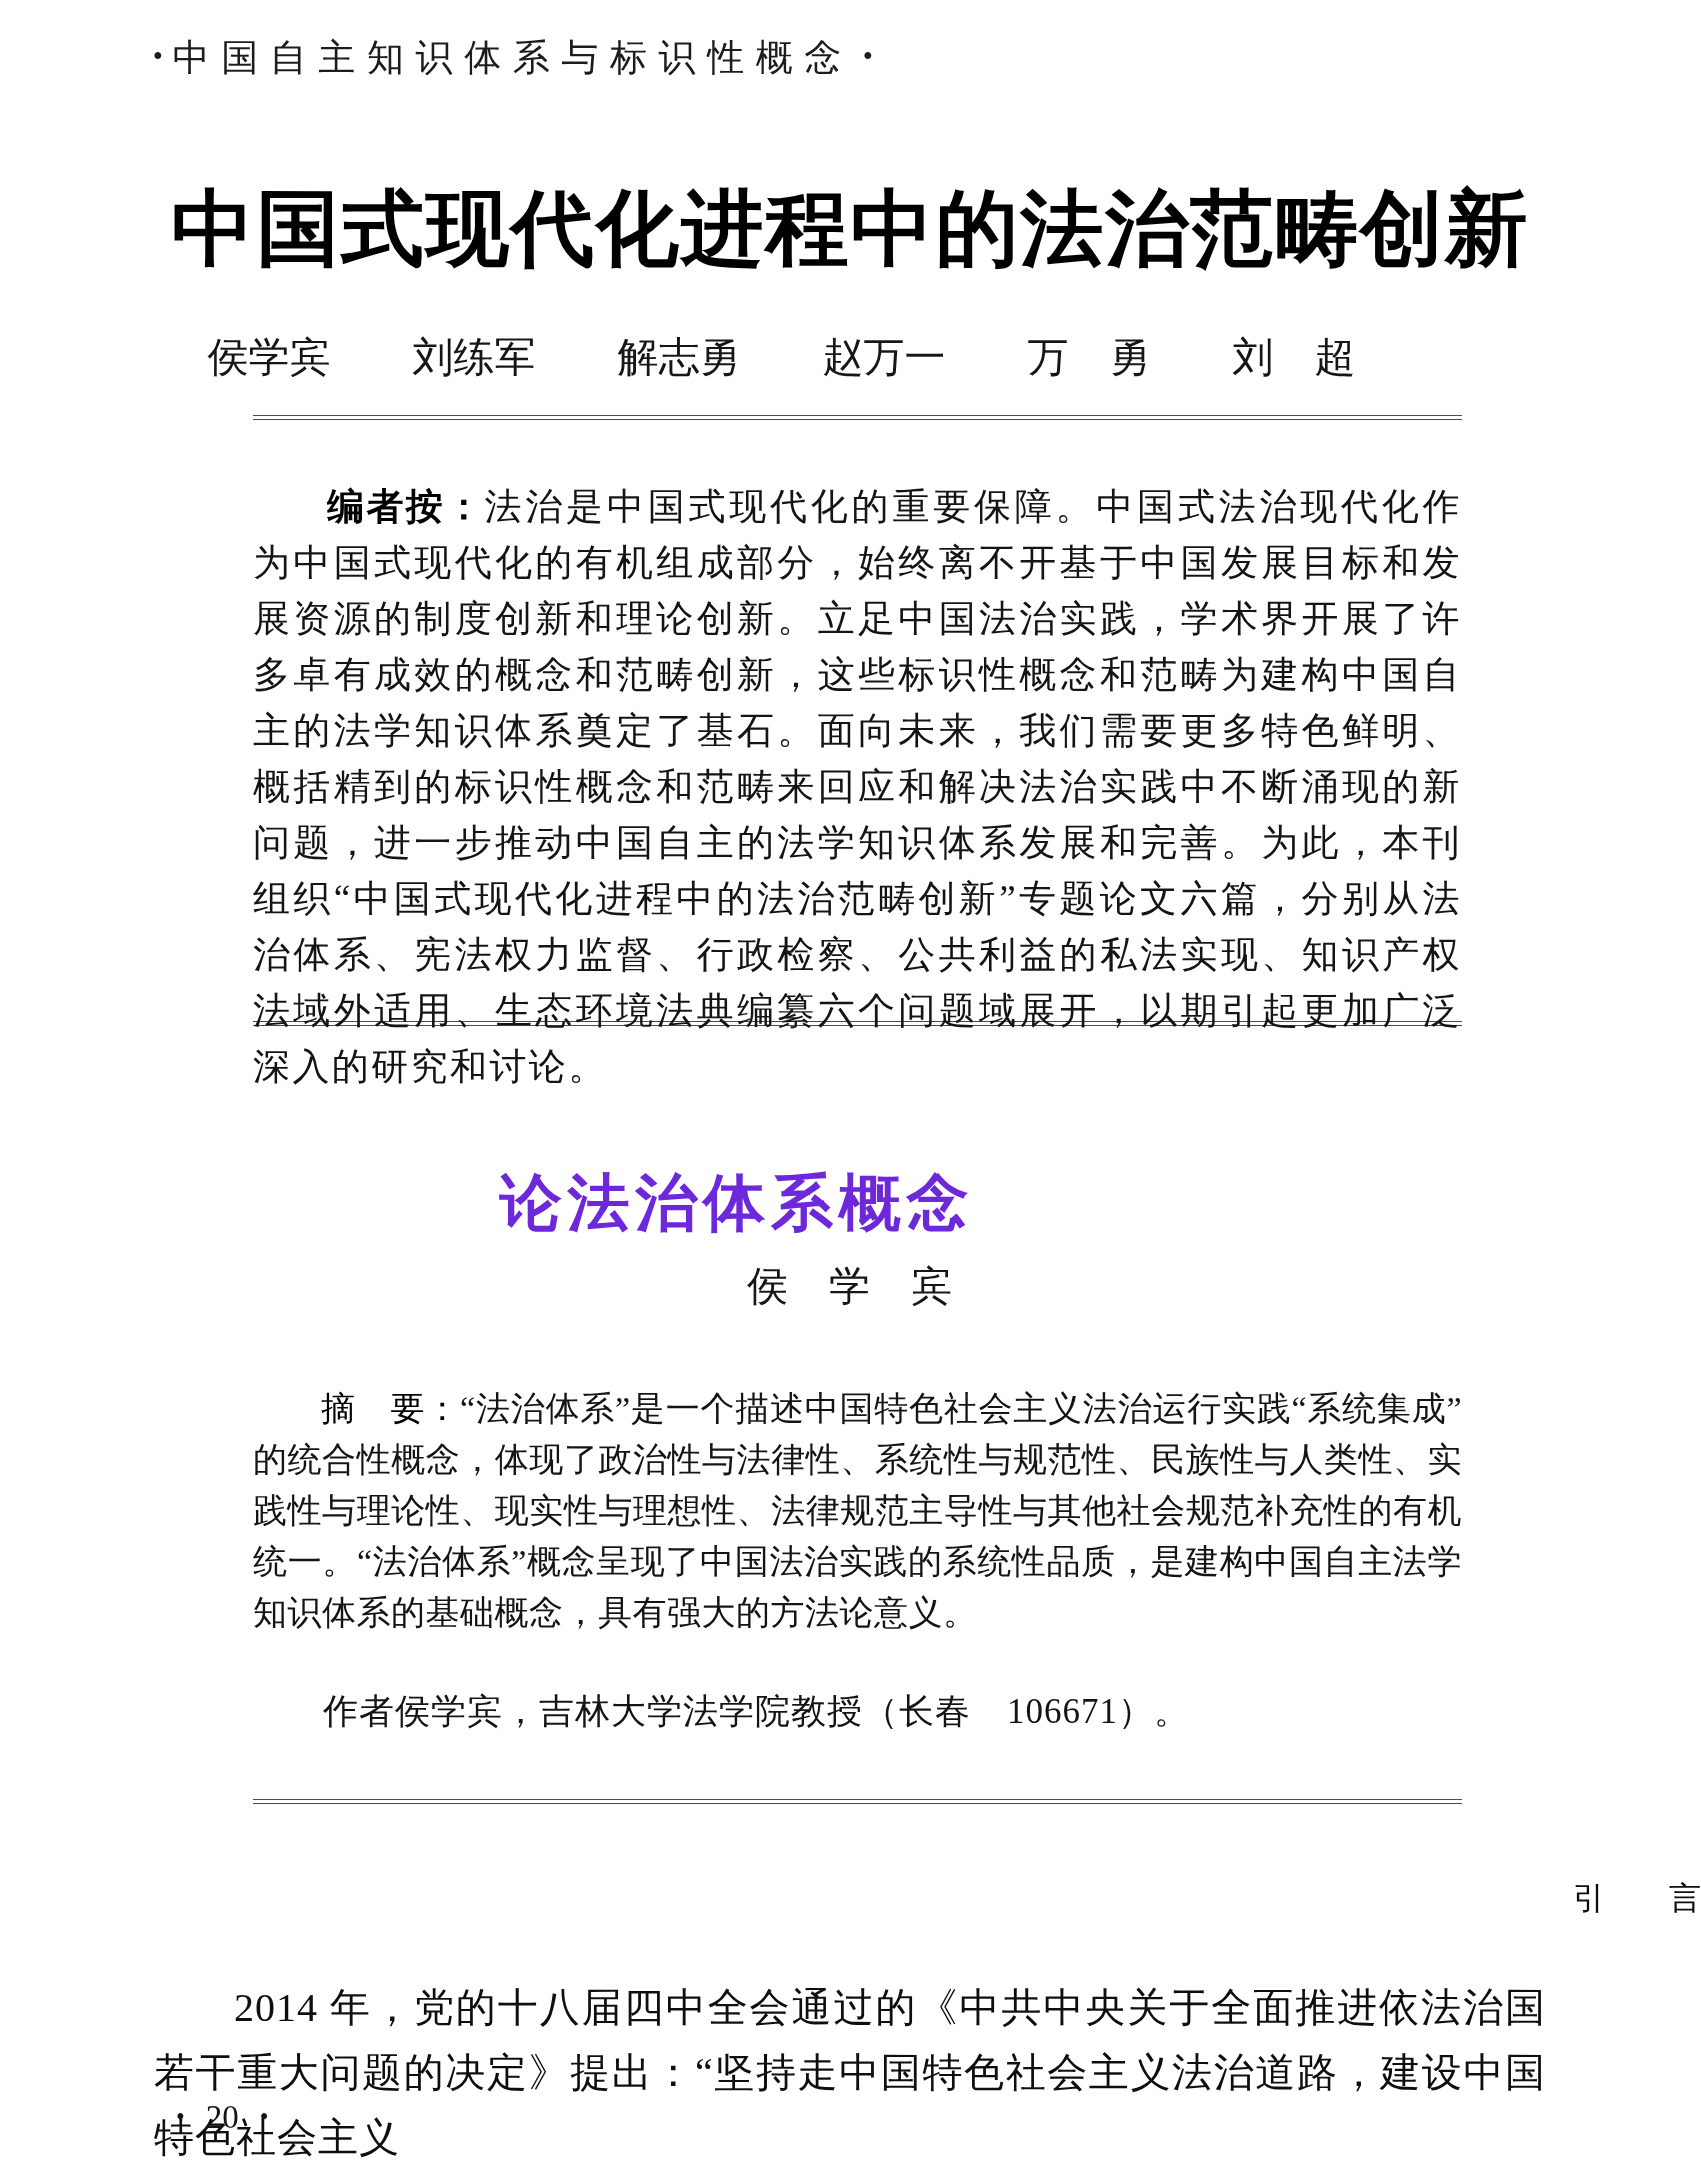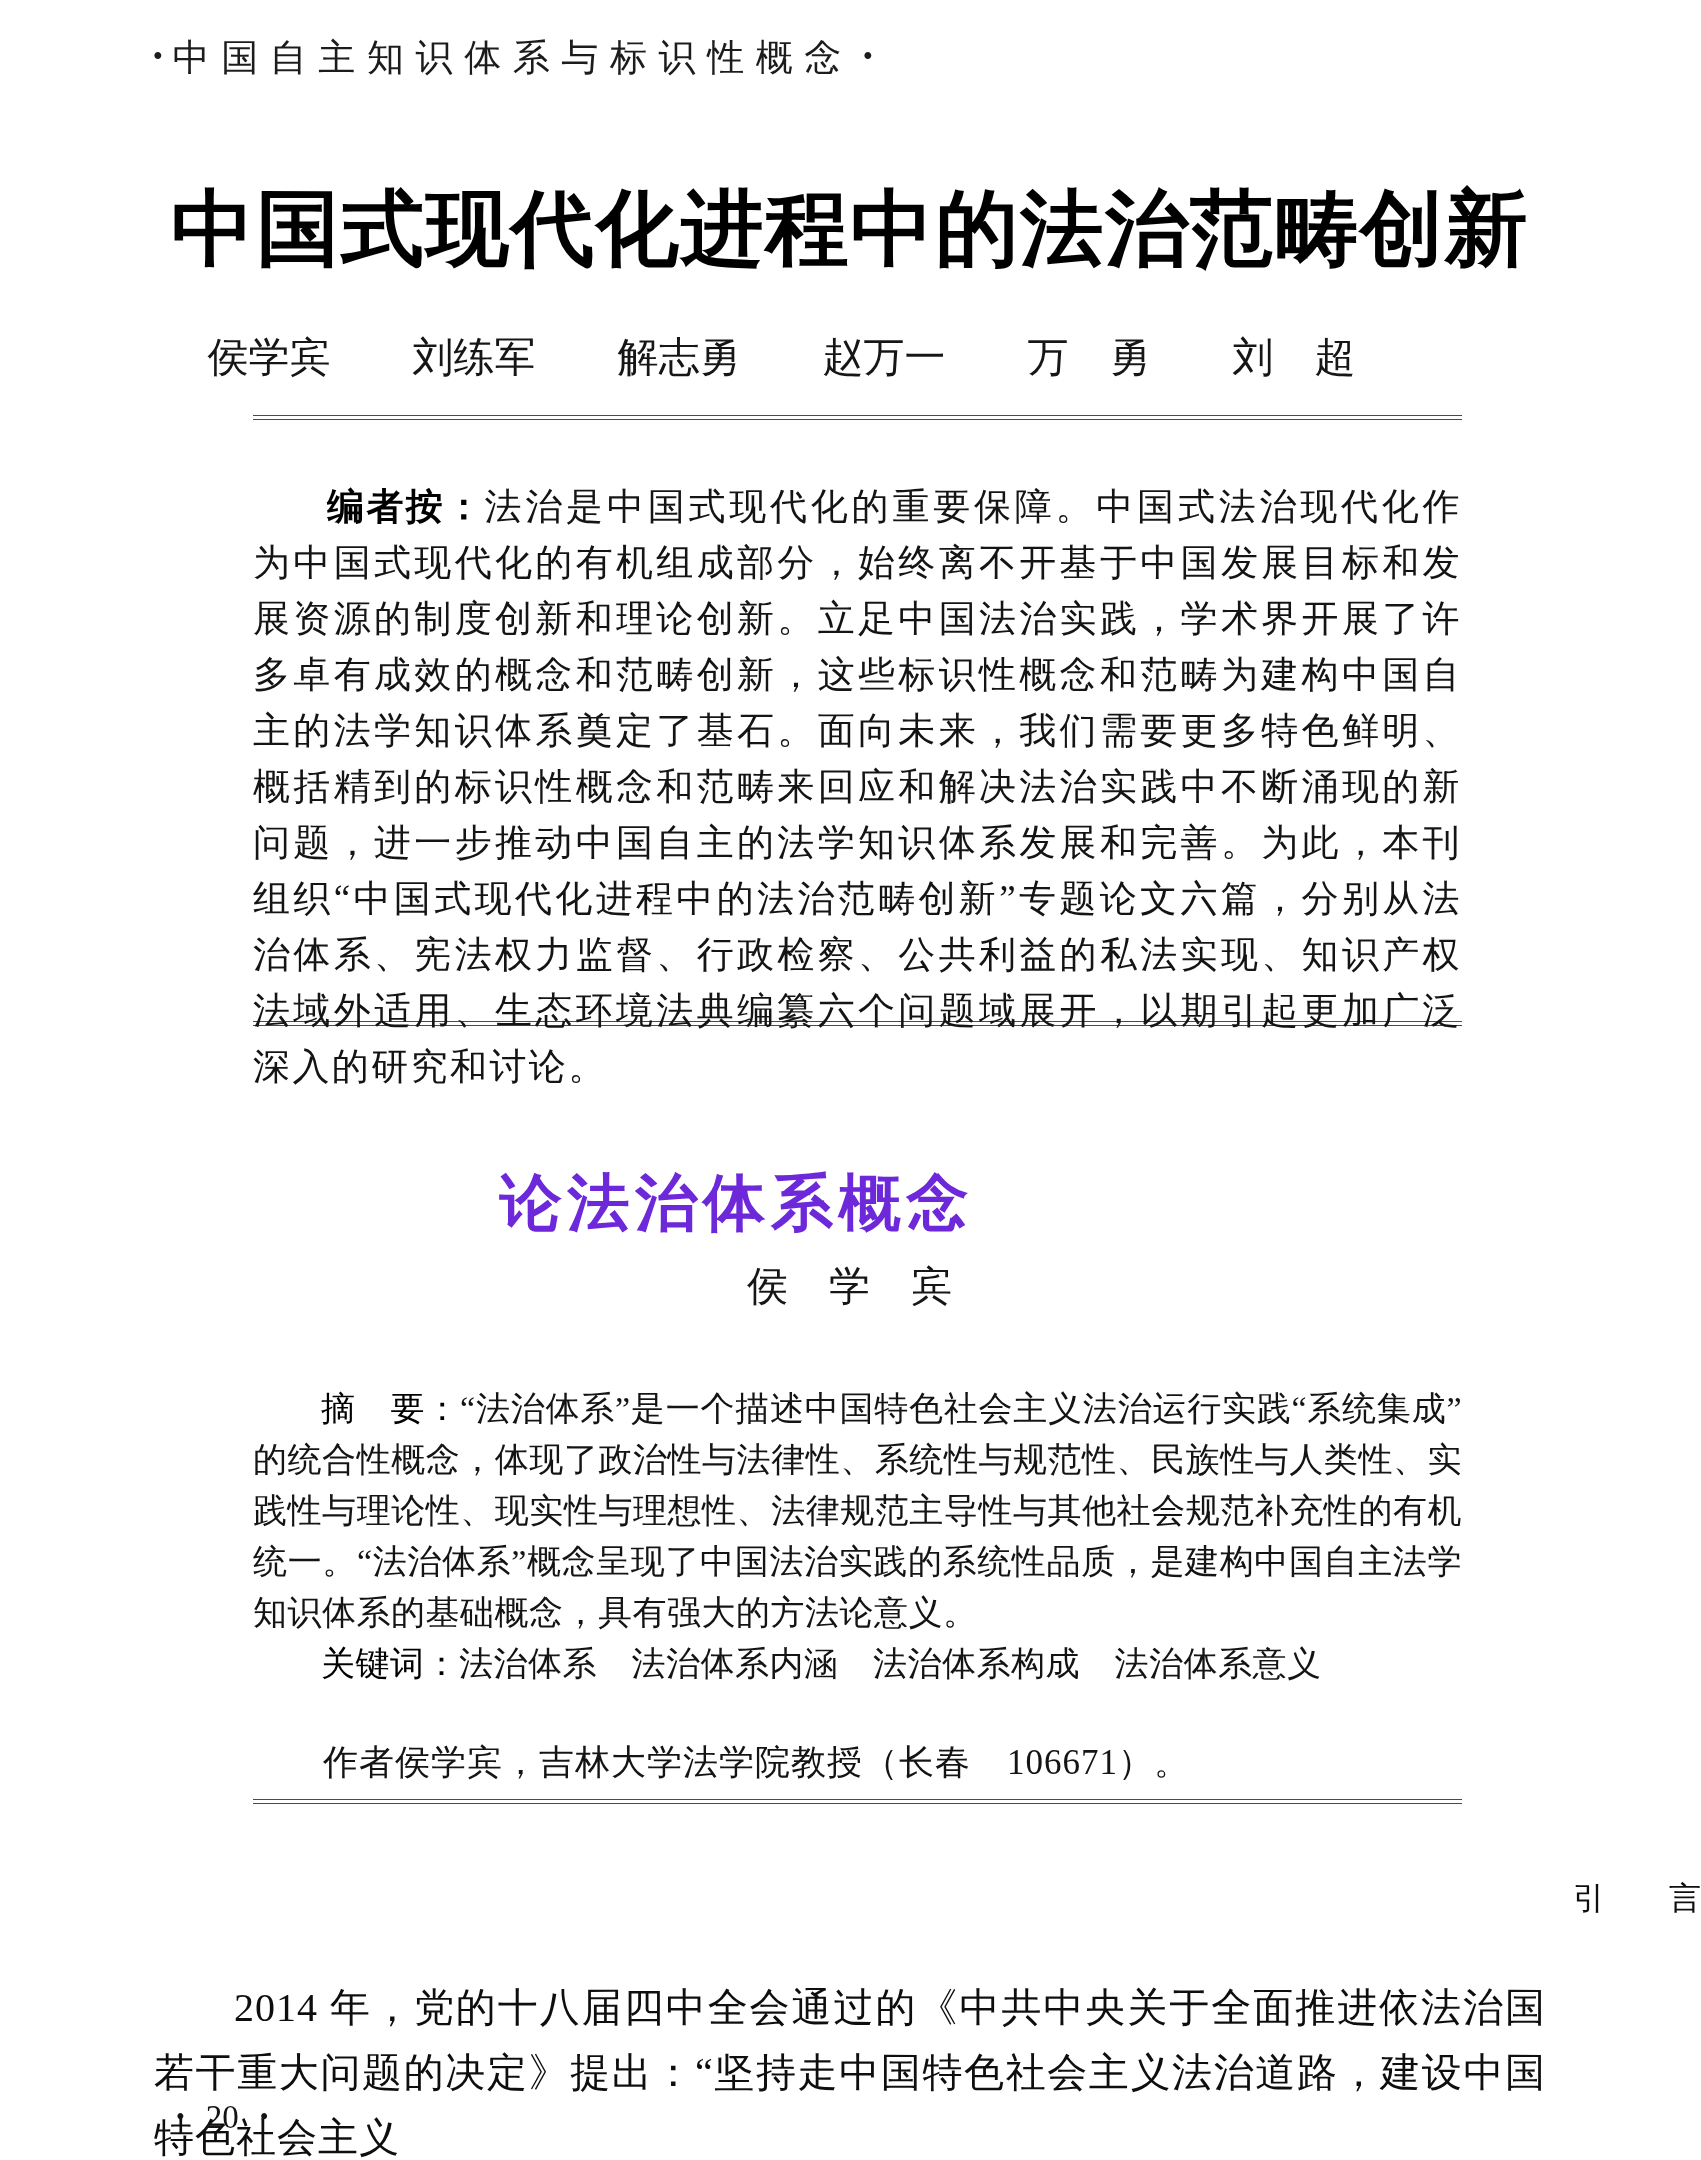--- a/index.html
+++ b/index.html
@@ -193,21 +193,20 @@
 <div class="rule-double rule-2"></div>
 <div class="rule-double rule-3"></div>
 
 <p class="editor-note"><span class="label">编者按：</span><span>法治是中国式现代化的重要保障。中国式法治现代化作为中国式现代化的有机组成部分，始终离不开基于中国发展目标和发展资源的制度创新和理论创新。立足中国法治实践，学术界开展了许多卓有成效的概念和范畴创新，这些标识性概念和范畴为建构中国自主的法学知识体系奠定了基石。面向未来，我们需要更多特色鲜明、概括精到的标识性概念和范畴来回应和解决法治实践中不断涌现的新问题，进一步推动中国自主的法学知识体系发展和完善。为此，本刊组织“中国式现代化进程中的法治范畴创新”专题论文六篇，分别从法治体系、宪法权力监督、行政检察、公共利益的私法实现、知识产权法域外适用、生态环境法典编纂六个问题域展开，以期引起更加广泛深入的研究和讨论。</span></p>
 
 <h2 class="article-title">论法治体系概念</h2>
 <div class="article-author">侯　学　宾</div>
 
 <div class="abstract-block">
   <p class="abstract-text"><span class="label">摘　要：</span><span>“法治体系”是一个描述中国特色社会主义法治运行实践“系统集成”的统合性概念，体现了政治性与法律性、系统性与规范性、民族性与人类性、实践性与理论性、现实性与理想性、法律规范主导性与其他社会规范补充性的有机统一。“法治体系”概念呈现了中国法治实践的系统性品质，是建构中国自主法学知识体系的基础概念，具有强大的方法论意义。</span></p>
-  <p class="keywords-line"><span class="label">关键词：</span><span>法治体系　法治体系内涵　法治体系构成　法治体系意义</span></p>
   <p class="author-note">作者侯学宾，吉林大学法学院教授（长春　106671）。</p>
 </div>
 
 <div class="section-heading">引　　言</div>
 
 <p class="body-paragraph">2014 年，党的十八届四中全会通过的《中共中央关于全面推进依法治国若干重大问题的决定》提出：“坚持走中国特色社会主义法治道路，建设中国特色社会主义</p>
 
 <div class="footer-page"><span class="dot">•</span><span class="num">20</span><span class="dot">•</span></div>
 
 

